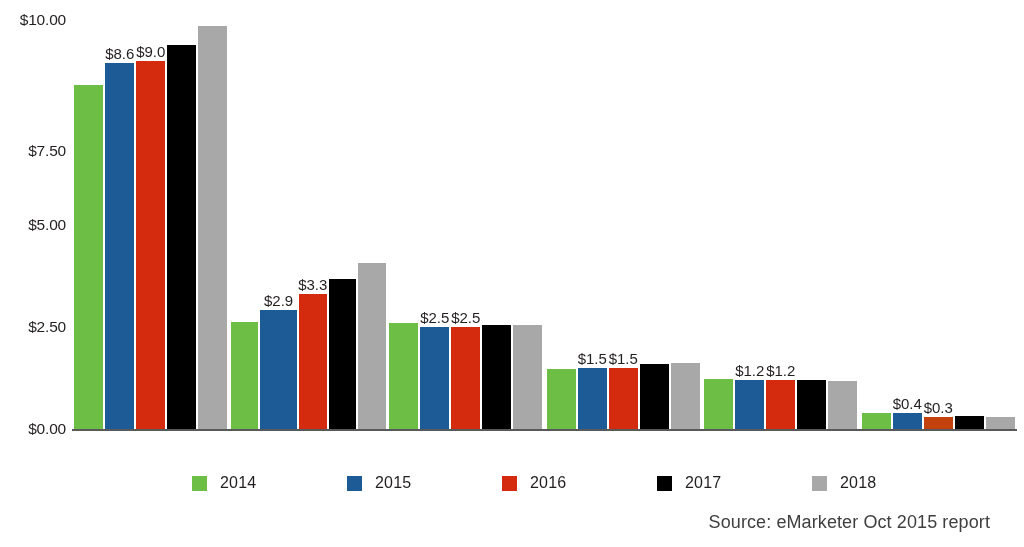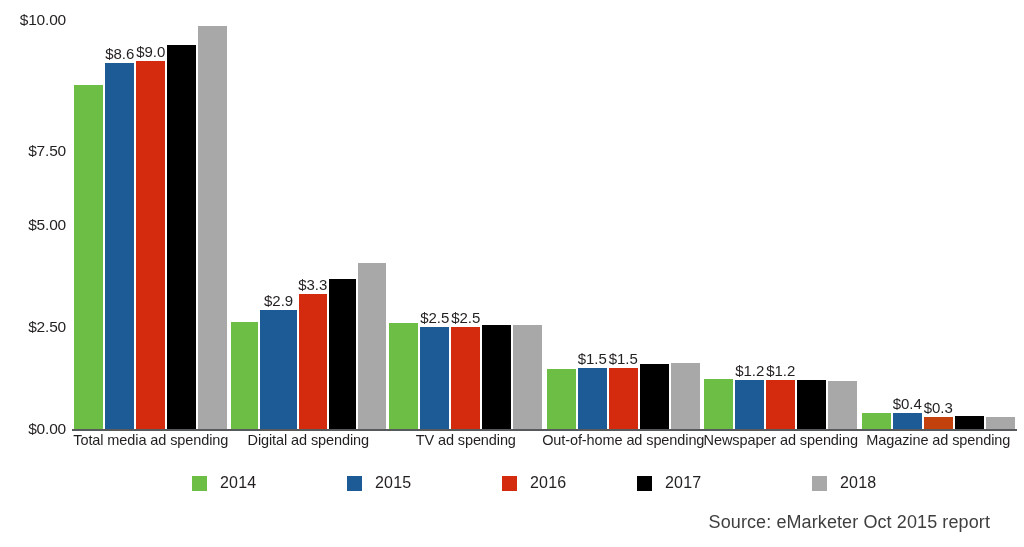--- a/index.html
+++ b/index.html
@@ -237,43 +237,35 @@
           </div>
           <div class="bar" title="2016: 0.3" style="height: 12.27px; background: #c2410c;">
             <span class="bar-label">$0.3</span>
           </div>
           <div class="bar" title="2017: 0.33" style="height: 13.497px; background: rgb(0, 0, 0);"></div>
           <div class="bar" title="2018: 0.3" style="height: 12.27px; background: rgb(168, 168, 168);"></div>
         </div>
       </div>
     </div>
 
-  <div class="cat-labels" id="cat-labels">
-      <div class="cat-label" style="left: 78.75px;">Total media ad spending</div>
-      <div class="cat-label" style="left: 236.25px;">Digital ad spending</div>
-      <div class="cat-label" style="left: 393.75px;">TV ad spending</div>
-      <div class="cat-label" style="left: 551.25px;">Out-of-home ad spending</div>
-      <div class="cat-label" style="left: 708.75px;">Newspaper ad spending</div>
-      <div class="cat-label" style="left: 866.25px;">Magazine ad spending</div>
-    </div>
 
   <div class="legend" id="legend">
       <div class="legend-item" style="left: 120px;">
         <span class="legend-swatch" style="background: rgb(108, 190, 69);"></span>
         <span class="legend-text">2014</span>
       </div>
       <div class="legend-item" style="left: 275px;">
         <span class="legend-swatch" style="background: rgb(29, 91, 150);"></span>
         <span class="legend-text">2015</span>
       </div>
       <div class="legend-item" style="left: 430px;">
         <span class="legend-swatch" style="background: rgb(212, 43, 14);"></span>
         <span class="legend-text">2016</span>
       </div>
-      <div class="legend-item" style="left: 565px;">
+      <div class="legend-item" style="left: 585px;">
         <span class="legend-swatch" style="background: rgb(0, 0, 0);"></span>
         <span class="legend-text">2017</span>
       </div>
       <div class="legend-item" style="left: 740px;">
         <span class="legend-swatch" style="background: rgb(168, 168, 168);"></span>
         <span class="legend-text">2018</span>
       </div>
     </div>
 
   <div class="source">Source: eMarketer Oct 2015 report</div>

